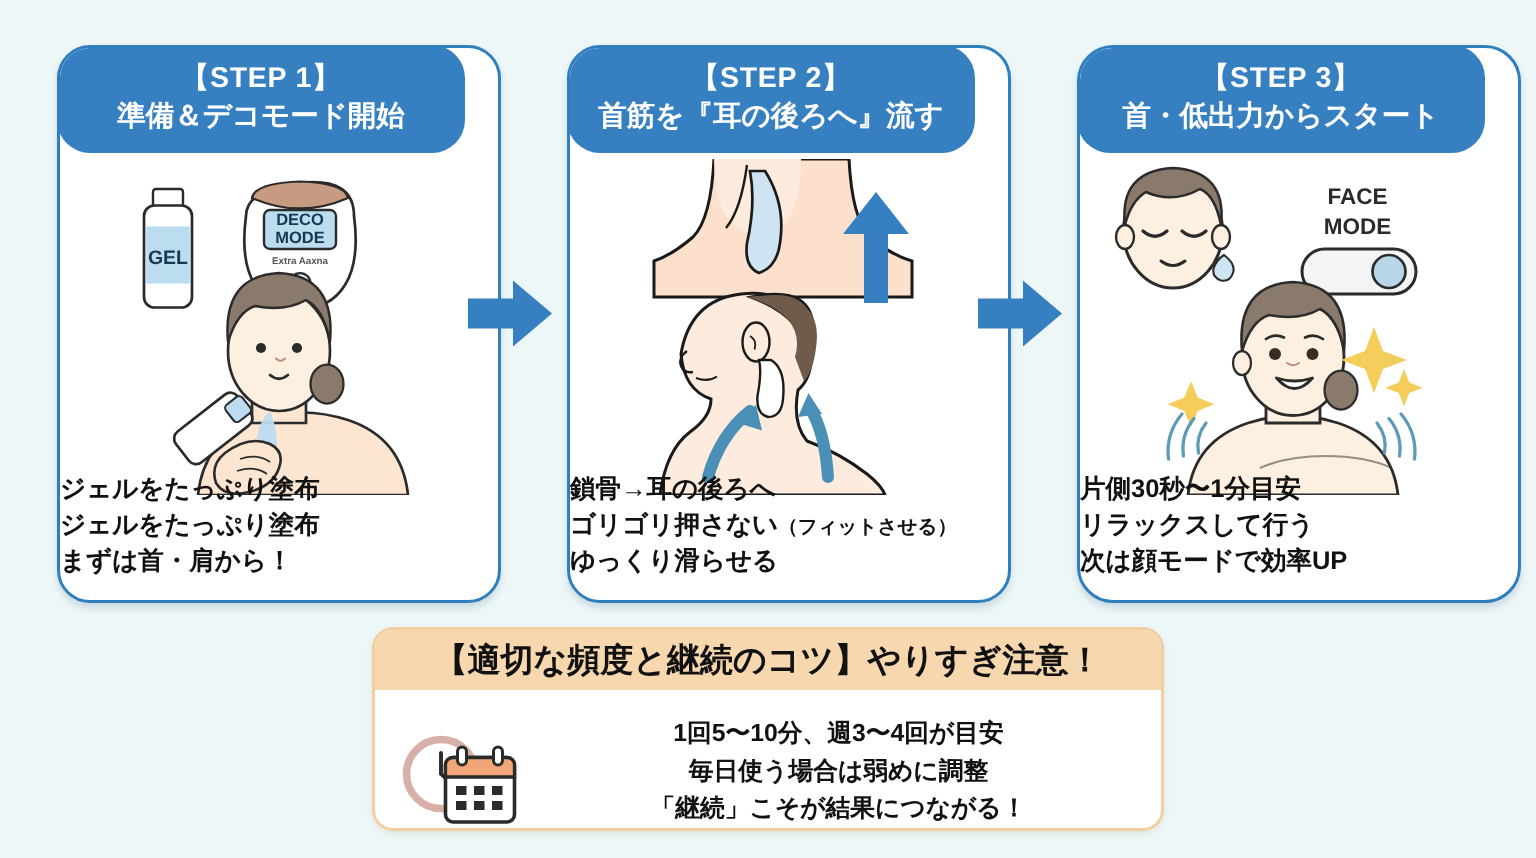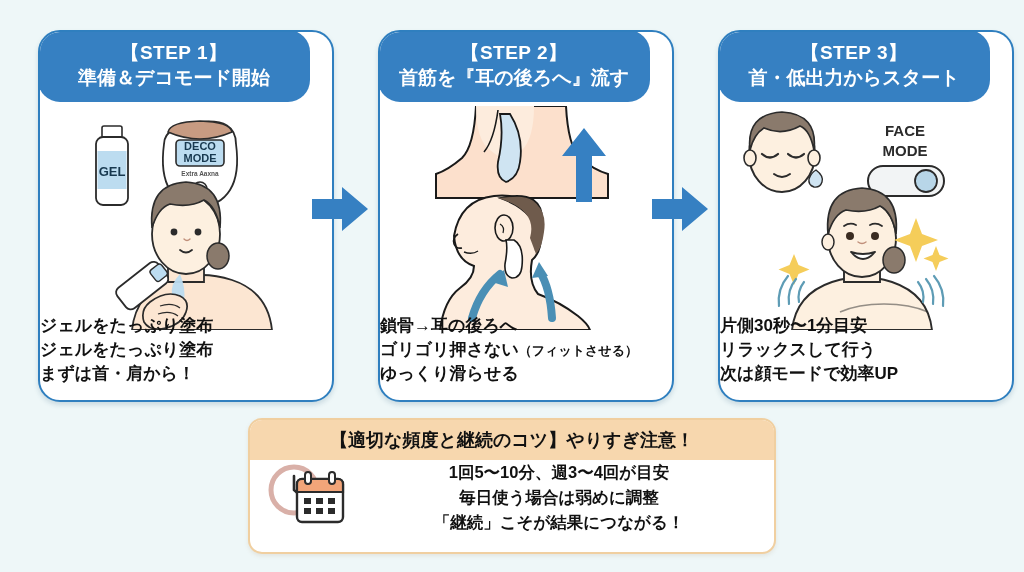--- a/index.html
+++ b/index.html
@@ -14,21 +14,21 @@
   
   .cards{position:absolute;left:0;top:0;width:1024px;height:410px;}
   .card{
     position:absolute;top:30px;width:296px;height:372px;
     background:#ffffff;border:2px solid #2f7fbf;border-radius:22px;
     box-shadow:0 3px 5px rgba(40,90,120,.18);
     box-sizing:border-box;overflow:hidden;
   }
   #card-1{left:38px;}
   #card-2{left:378px;}
-  #card-3{left:718px;}
+  #card-3{left:718px;border-radius:24px;}
 
   .card-header{
     position:absolute;left:-2px;top:-2px;width:272px;height:72px;
     background:#3680c2;border-radius:22px;
     display:flex;flex-direction:column;align-items:center;justify-content:center;
     color:#ffffff;line-height:1.2;
   }
   .hdr-1{font-size:19px;font-weight:bold;letter-spacing:.5px;}
   .hdr-2{font-size:19px;font-weight:bold;margin-top:2px;}
 
@@ -47,23 +47,23 @@
   
   .tips{
     position:absolute;left:248px;top:418px;width:528px;height:136px;
     background:#ffffff;border:2px solid #f0cfa0;border-radius:14px;
     box-sizing:border-box;overflow:hidden;
     box-shadow:0 2px 4px rgba(150,110,60,.12);
   }
   .tips-header{
     position:absolute;left:0;top:0;width:524px;height:40px;
     background:#f7d7ae;display:flex;align-items:center;justify-content:center;
-    color:#111;font-size:18px;font-weight:bold;
-  }
-  .tips-body{position:absolute;left:0;top:40px;width:524px;height:92px;display:flex;align-items:flex-start;}
+    color:#111;font-size:22px;font-weight:bold;
+  }
+  .tips-body{position:absolute;left:0;top:40px;width:524px;height:92px;display:flex;align-items:flex-end;}
   .tips-icon{width:112px;display:flex;align-items:center;justify-content:center;}
   .tips-lines{flex:1;text-align:center;font-size:16.5px;font-weight:bold;color:#111;line-height:1.52;padding-right:18px;}
 
   svg{display:block;}
 </style>
 </head>
 <body>
 
 <div class="page">
 

